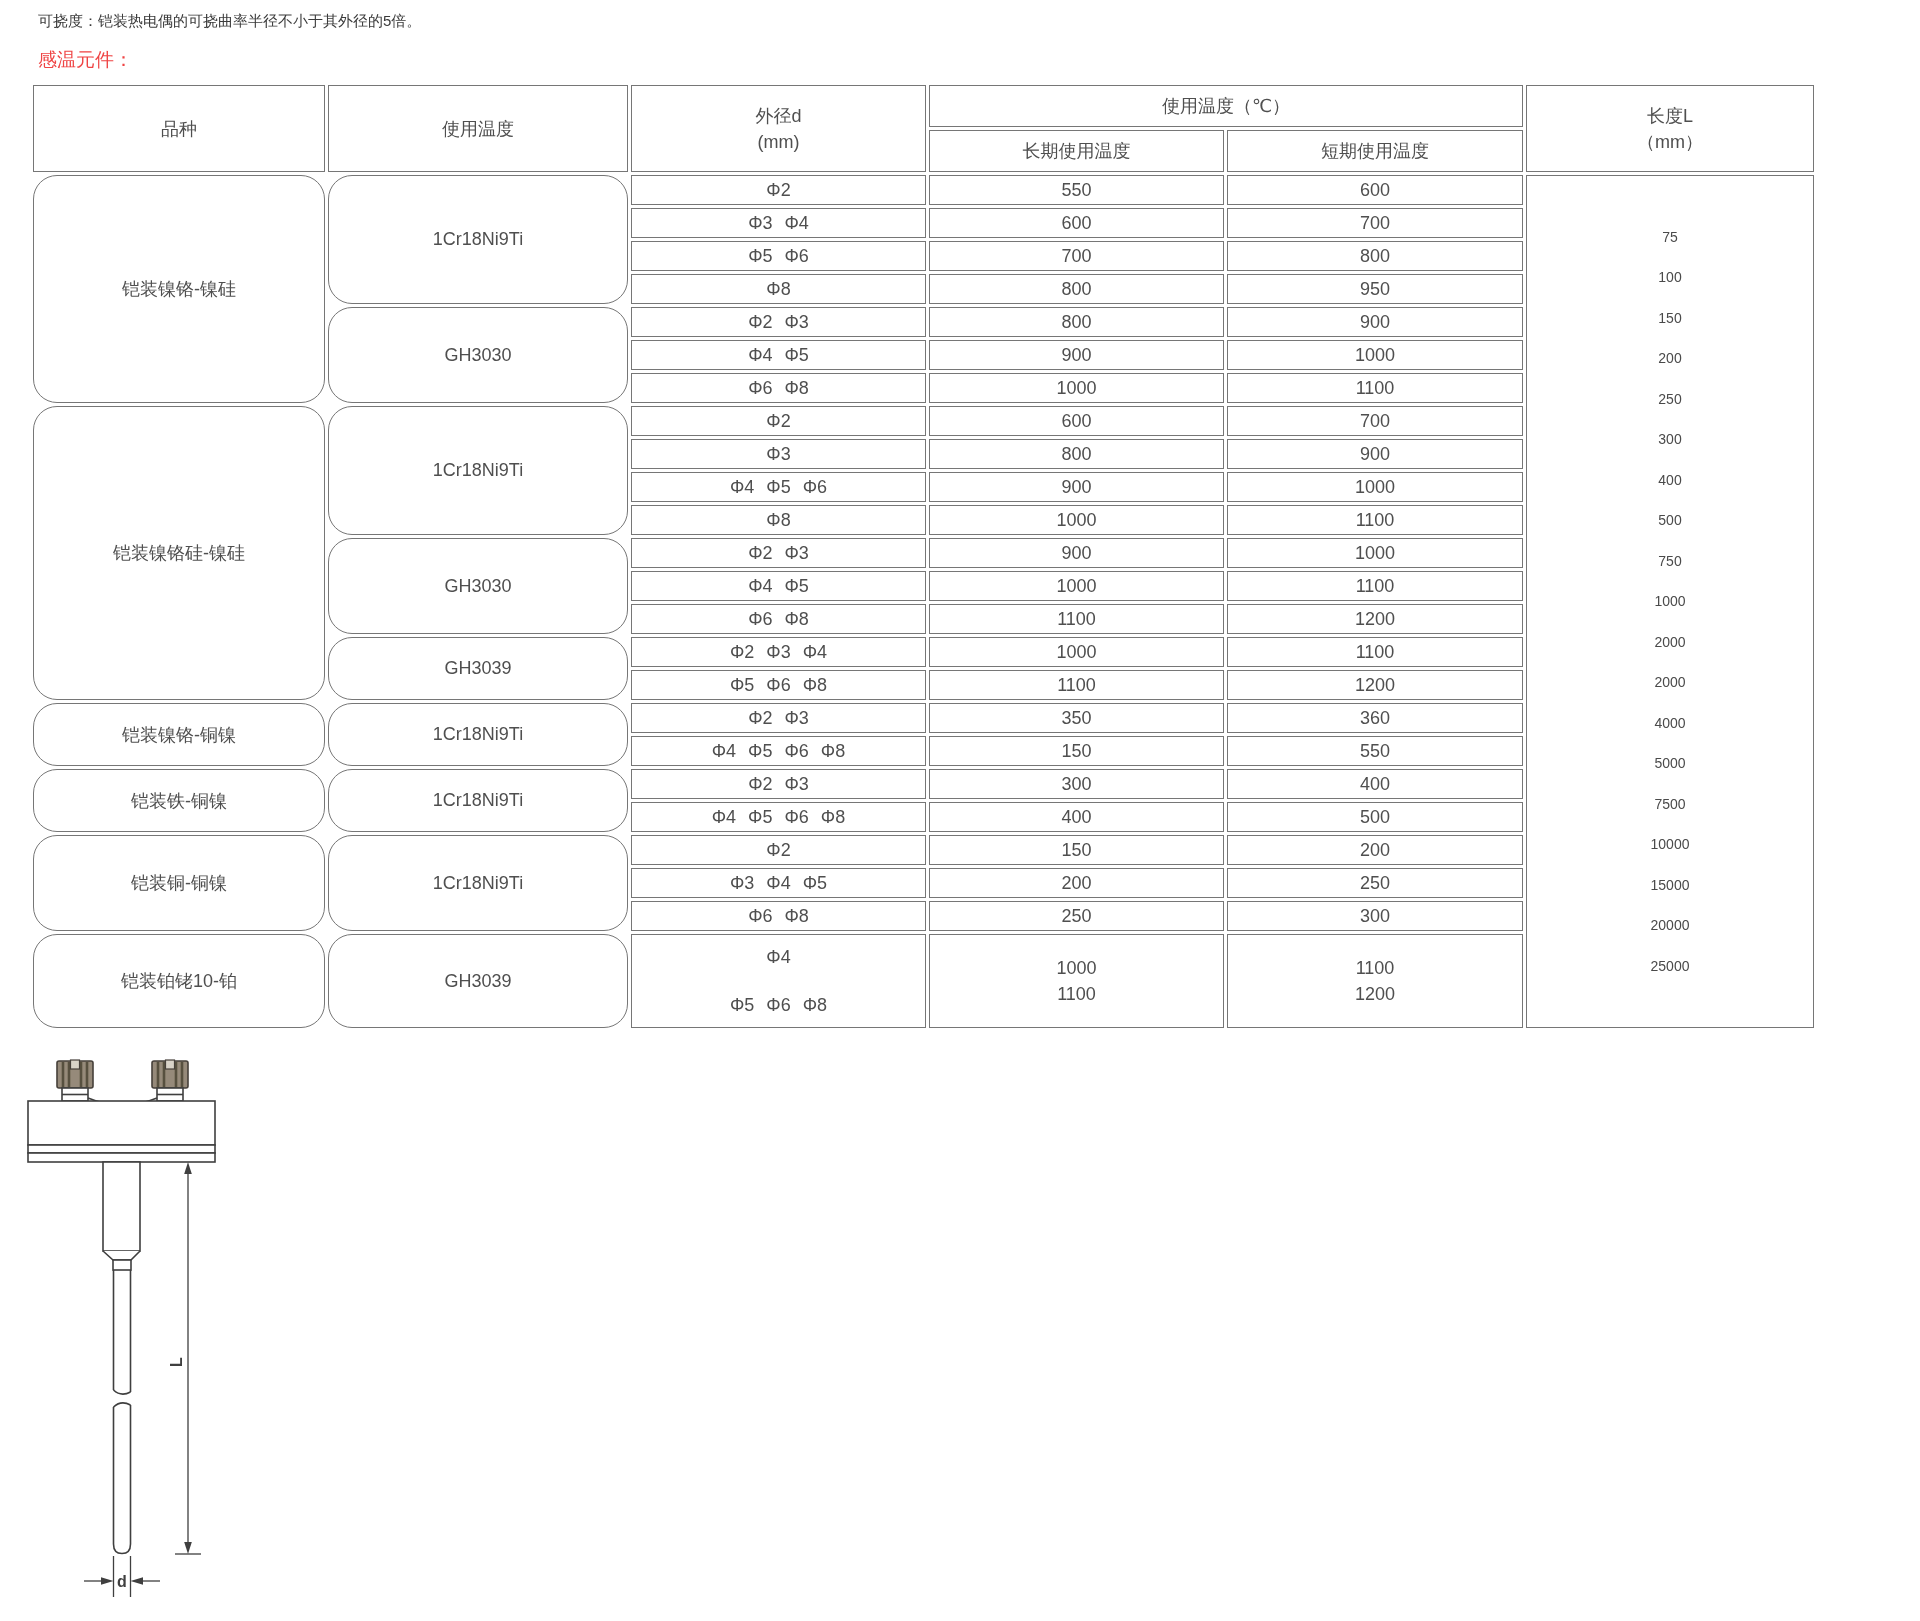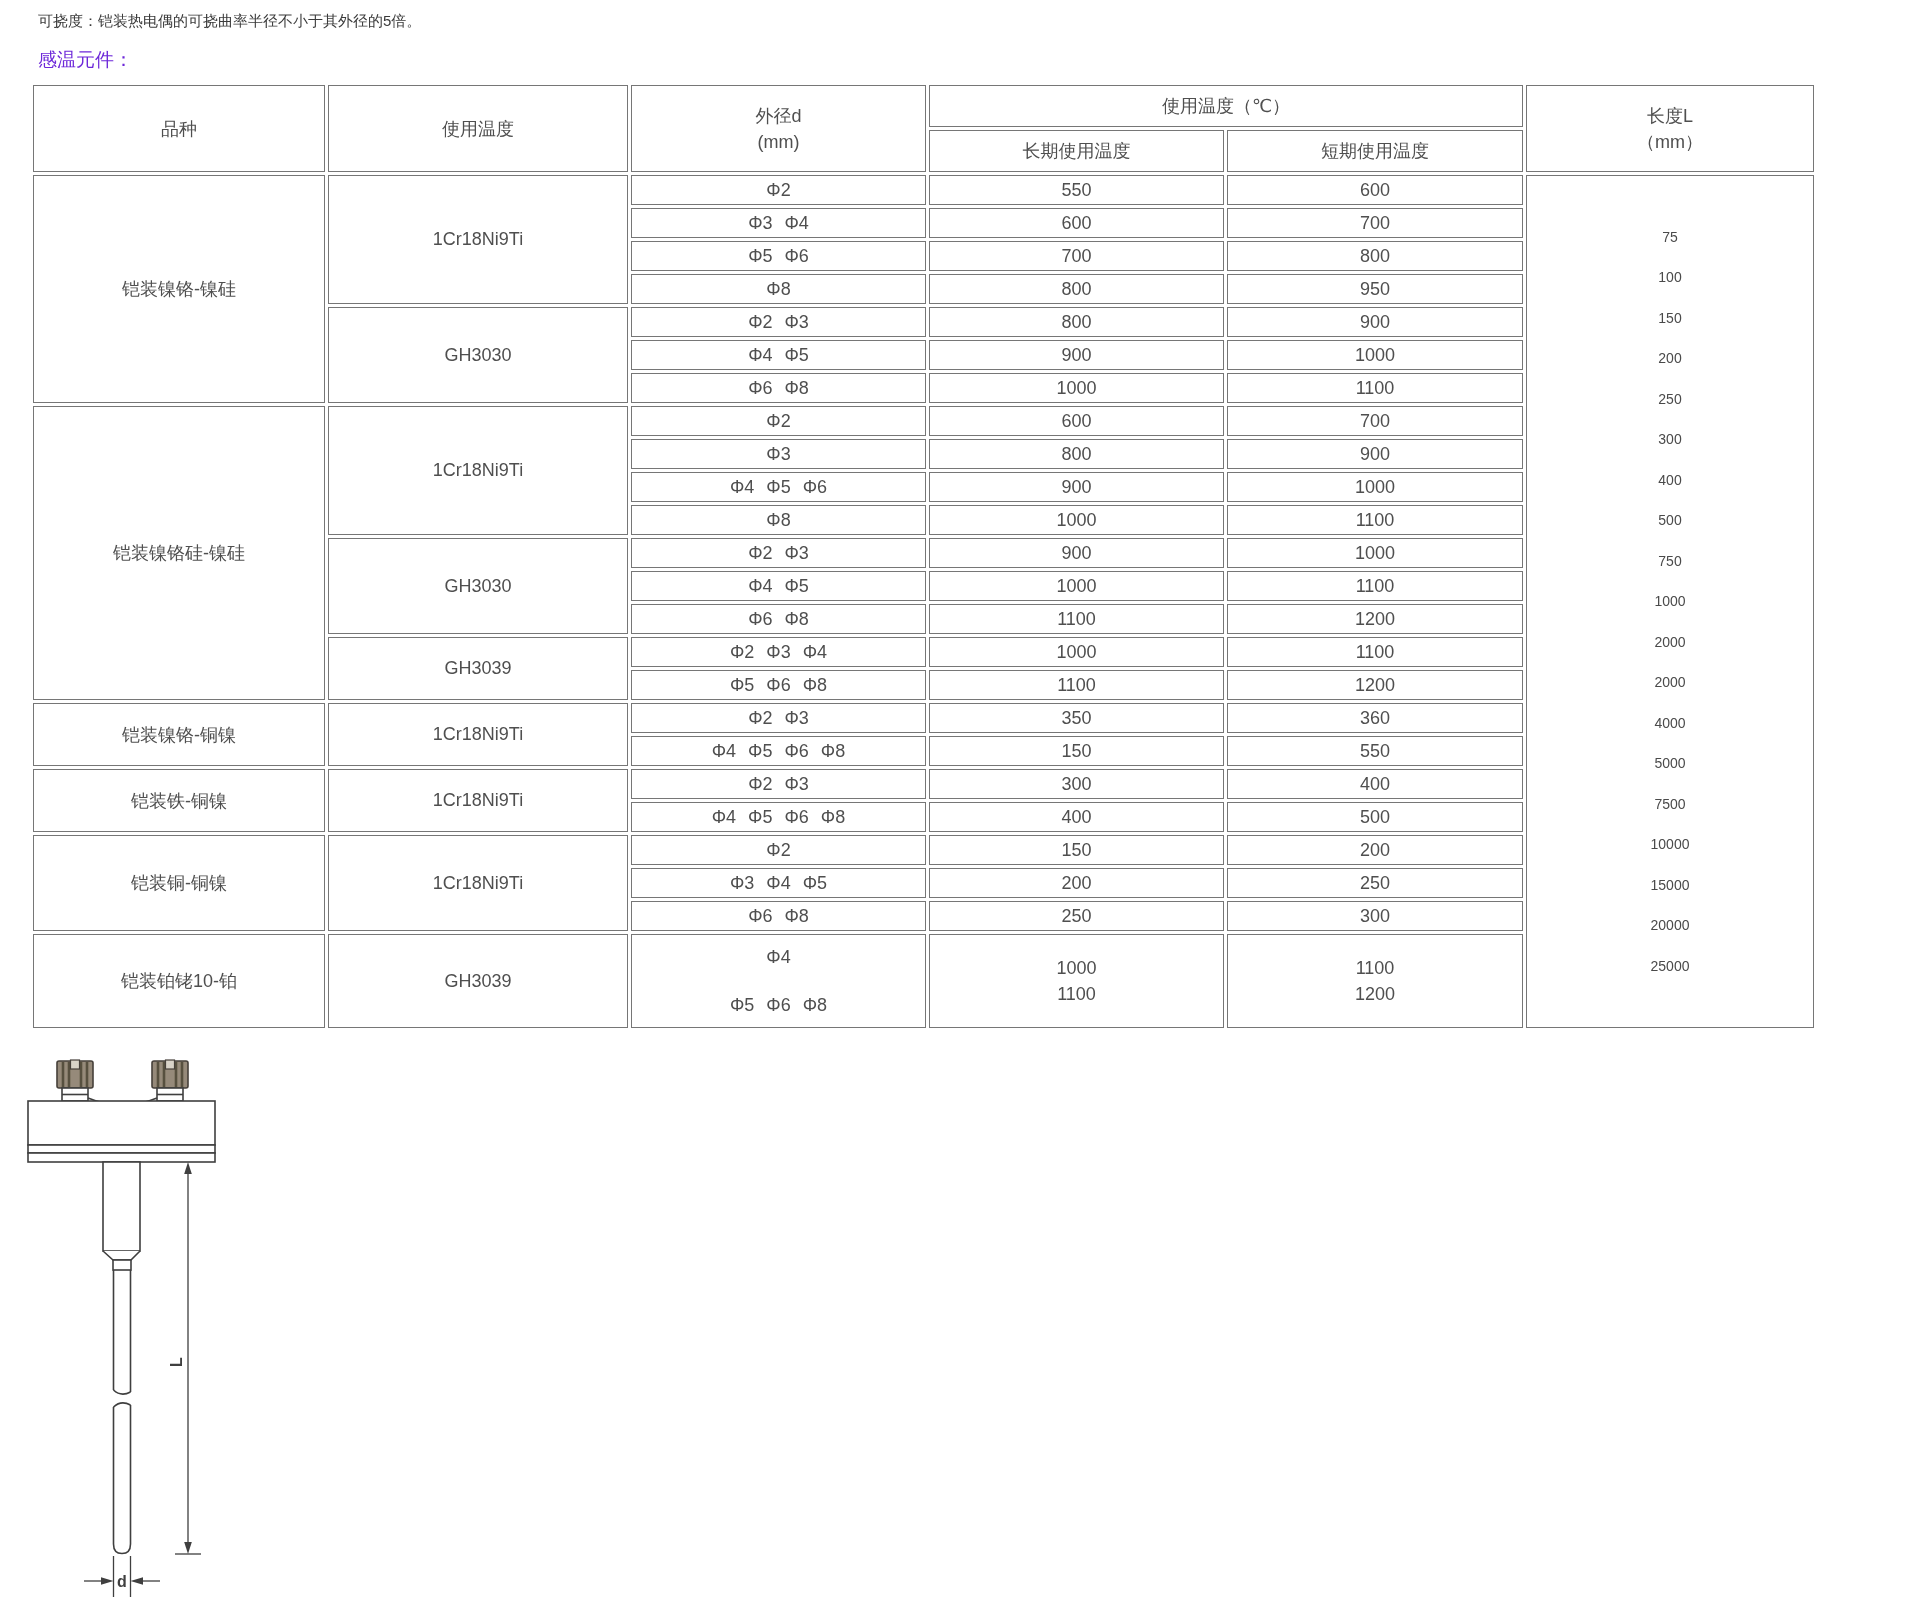--- a/index.html
+++ b/index.html
@@ -2,36 +2,36 @@
 <html><head>
 <meta charset="utf-8">
 <style>
   html,body{margin:0;padding:0;}
   body{
     width:1920px;height:1621px;background:#ffffff;position:relative;
     font-family:"Liberation Sans","DejaVu Sans",sans-serif;color:#444;
     overflow:hidden;
   }
   .note1{position:absolute;left:38px;top:12px;font-size:15px;color:#3a3a3a;}
-  .note2{position:absolute;left:38px;top:47px;font-size:19px;color:#6d28d9;}
+  .note2{position:absolute;left:38px;top:47px;font-size:19px;color:#ef4444;}
 
   table.spec{
     position:absolute;left:30px;top:82px;
     border-collapse:separate;border-spacing:3px;table-layout:fixed;
   }
   table.spec td{
     border:1px solid #767676;background:#fff;text-align:center;vertical-align:middle;
     font-size:18px;color:#4f4f4f;padding:0;height:28px;overflow:hidden;
   }
   td.hdr{font-size:18px;color:#454545;height:44px;}
   td.hdr .sub{display:block;line-height:26px;}
   td.dcol{word-spacing:7px;}
   tr.tall td{height:92px;}
   td.len-cell div{height:40.5px;line-height:40.5px;font-size:14px;color:#4a4a4a;}
-  td.variety,td.material{font-size:18px;color:#4a4a4a;}
+  td.variety,td.material{font-size:18px;color:#4a4a4a;border-radius:24px;}
   .two-line div{line-height:26px;}
   .d-two-line div{line-height:24px;}
   .d-two-line div:first-child{margin-bottom:24px;}
 
   .diagram{position:absolute;left:20px;top:1056px;width:260px;height:560px;}
   .diagram svg{display:block;}
 </style>
 </head>
 <body>
 

